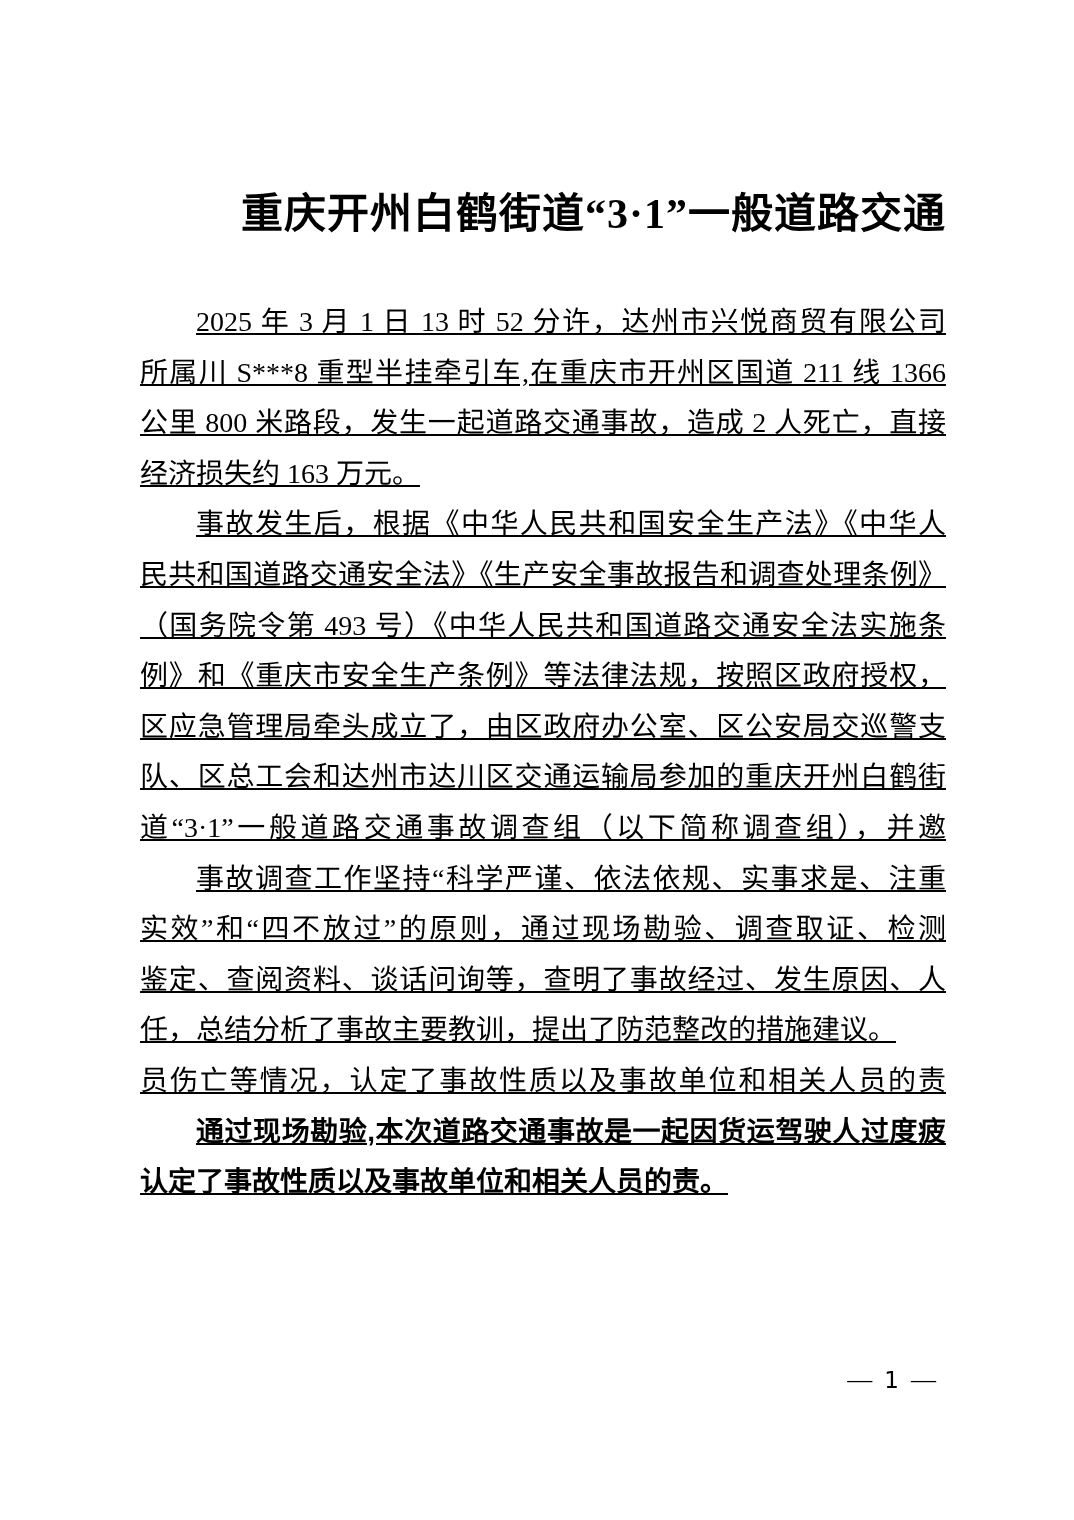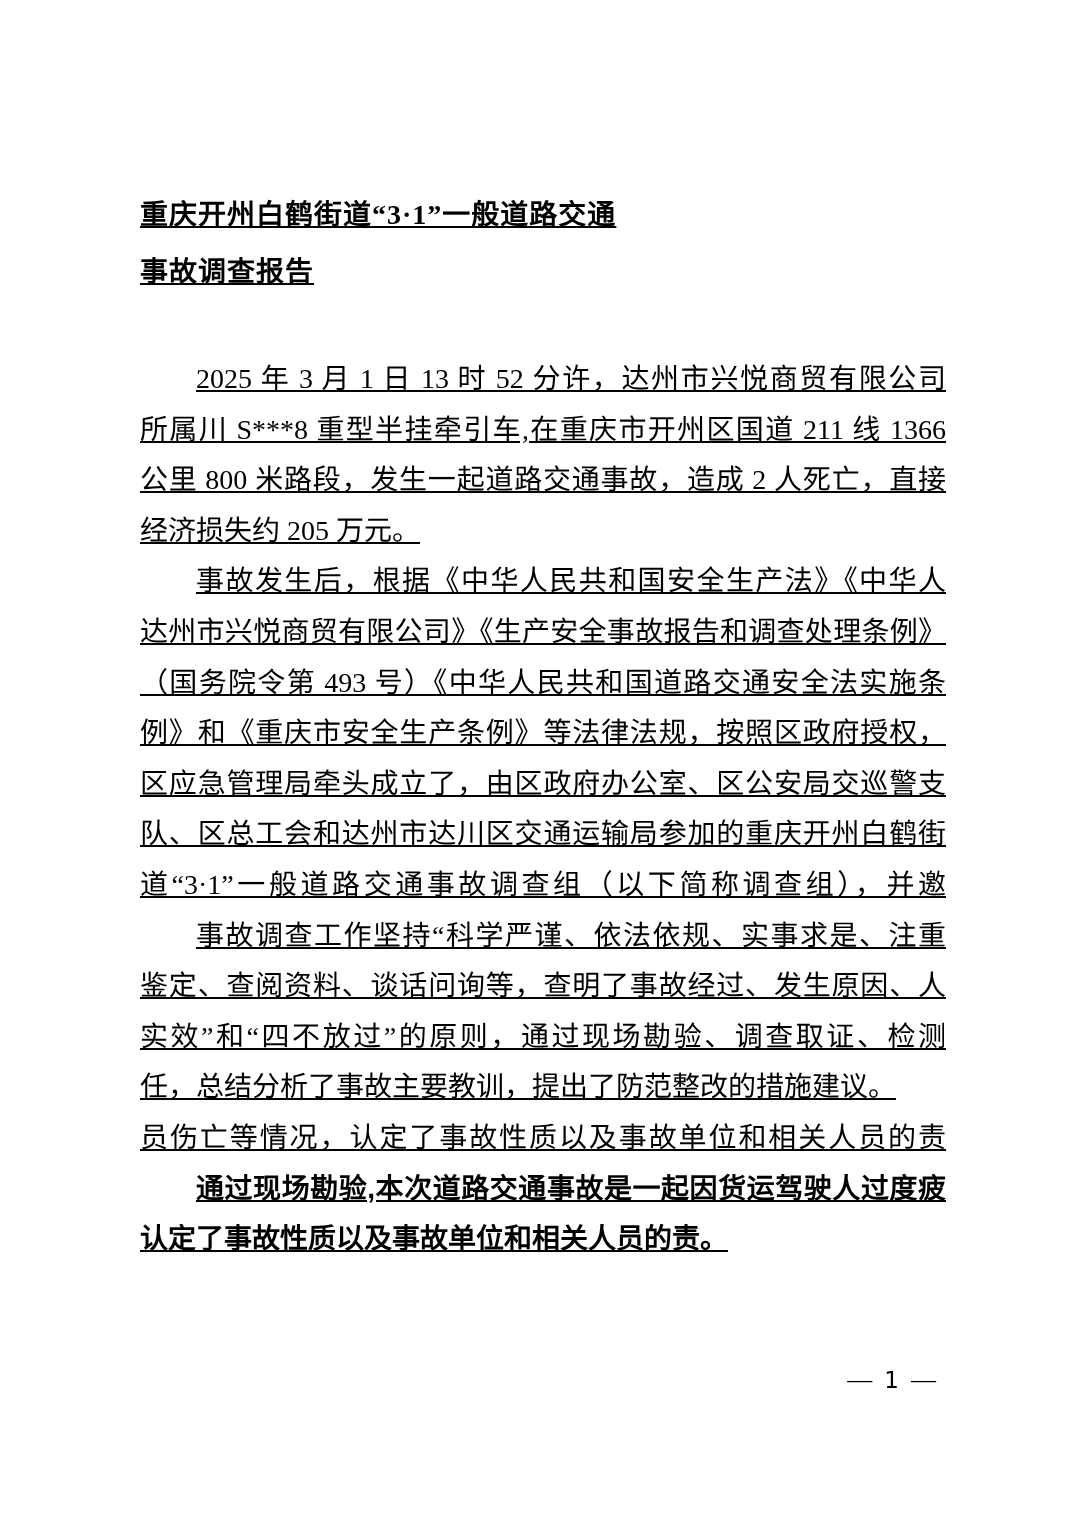--- a/index.html
+++ b/index.html
@@ -19,26 +19,25 @@
   .content {
     position: absolute;
     left: 140px;
     width: 806px;
     top: 0;
   }
   .title {
     margin: 0;
     padding-top: 186px;
     padding-bottom: 0;
-    font-size: 28px;
+    font-size: 42px;
     font-weight: 700;
     line-height: 57px;
-    text-align: left;
+    text-align: right;
     letter-spacing: 1px;
-    text-decoration: underline;
   }
   .body {
     margin-top: 54px;
   }
   .paragraph {
     margin: 0;
     text-decoration: underline;
   }
   .line {
     font-size: 28px;
@@ -76,42 +75,41 @@
     font-size: 23px;
   }
 </style>
 </head>
 <body>
 
 <div class="page">
   <div class="content">
     <h1 class="title">
       <div class="title-line">重庆开州白鹤街道“3·1”一般道路交通</div>
-      <div class="title-line">事故调查报告</div>
     </h1>
     <div class="body">
         <div class="paragraph">
           <div class="line first">2025 年 3 月 1 日 13 时 52 分许，达州市兴悦商贸有限公司</div>
           <div class="line">所属川 S***8 重型半挂牵引车,在重庆市开州区国道 211 线 1366</div>
           <div class="line">公里 800 米路段，发生一起道路交通事故，造成 2 人死亡，直接</div>
-          <div class="line last">经济损失约 205 万元。</div>
+          <div class="line last">经济损失约 163 万元。</div>
         </div>
         <div class="paragraph">
           <div class="line first">事故发生后，根据《中华人民共和国安全生产法》《中华人</div>
-          <div class="line">达州市兴悦商贸有限公司》《生产安全事故报告和调查处理条例》</div>
+          <div class="line">民共和国道路交通安全法》《生产安全事故报告和调查处理条例》</div>
           <div class="line">（国务院令第 493 号）《中华人民共和国道路交通安全法实施条</div>
           <div class="line">例》和《重庆市安全生产条例》等法律法规，按照区政府授权，</div>
           <div class="line">区应急管理局牵头成立了，由区政府办公室、区公安局交巡警支</div>
           <div class="line">队、区总工会和达州市达川区交通运输局参加的重庆开州白鹤街</div>
           <div class="line">道“3·1”一般道路交通事故调查组（以下简称调查组），并邀</div>
         </div>
         <div class="paragraph">
           <div class="line first">事故调查工作坚持“科学严谨、依法依规、实事求是、注重</div>
+          <div class="line">实效”和“四不放过”的原则，通过现场勘验、调查取证、检测</div>
           <div class="line">鉴定、查阅资料、谈话问询等，查明了事故经过、发生原因、人</div>
-          <div class="line">实效”和“四不放过”的原则，通过现场勘验、调查取证、检测</div>
           <div class="line last">任，总结分析了事故主要教训，提出了防范整改的措施建议。</div>
           <div class="line">员伤亡等情况，认定了事故性质以及事故单位和相关人员的责</div>
         </div>
         <div class="paragraph bold">
           <div class="line first">通过现场勘验,本次道路交通事故是一起因货运驾驶人过度疲</div>
           <div class="line last">认定了事故性质以及事故单位和相关人员的责。</div>
         </div>
       </div>
   </div>
   <div class="footer">

